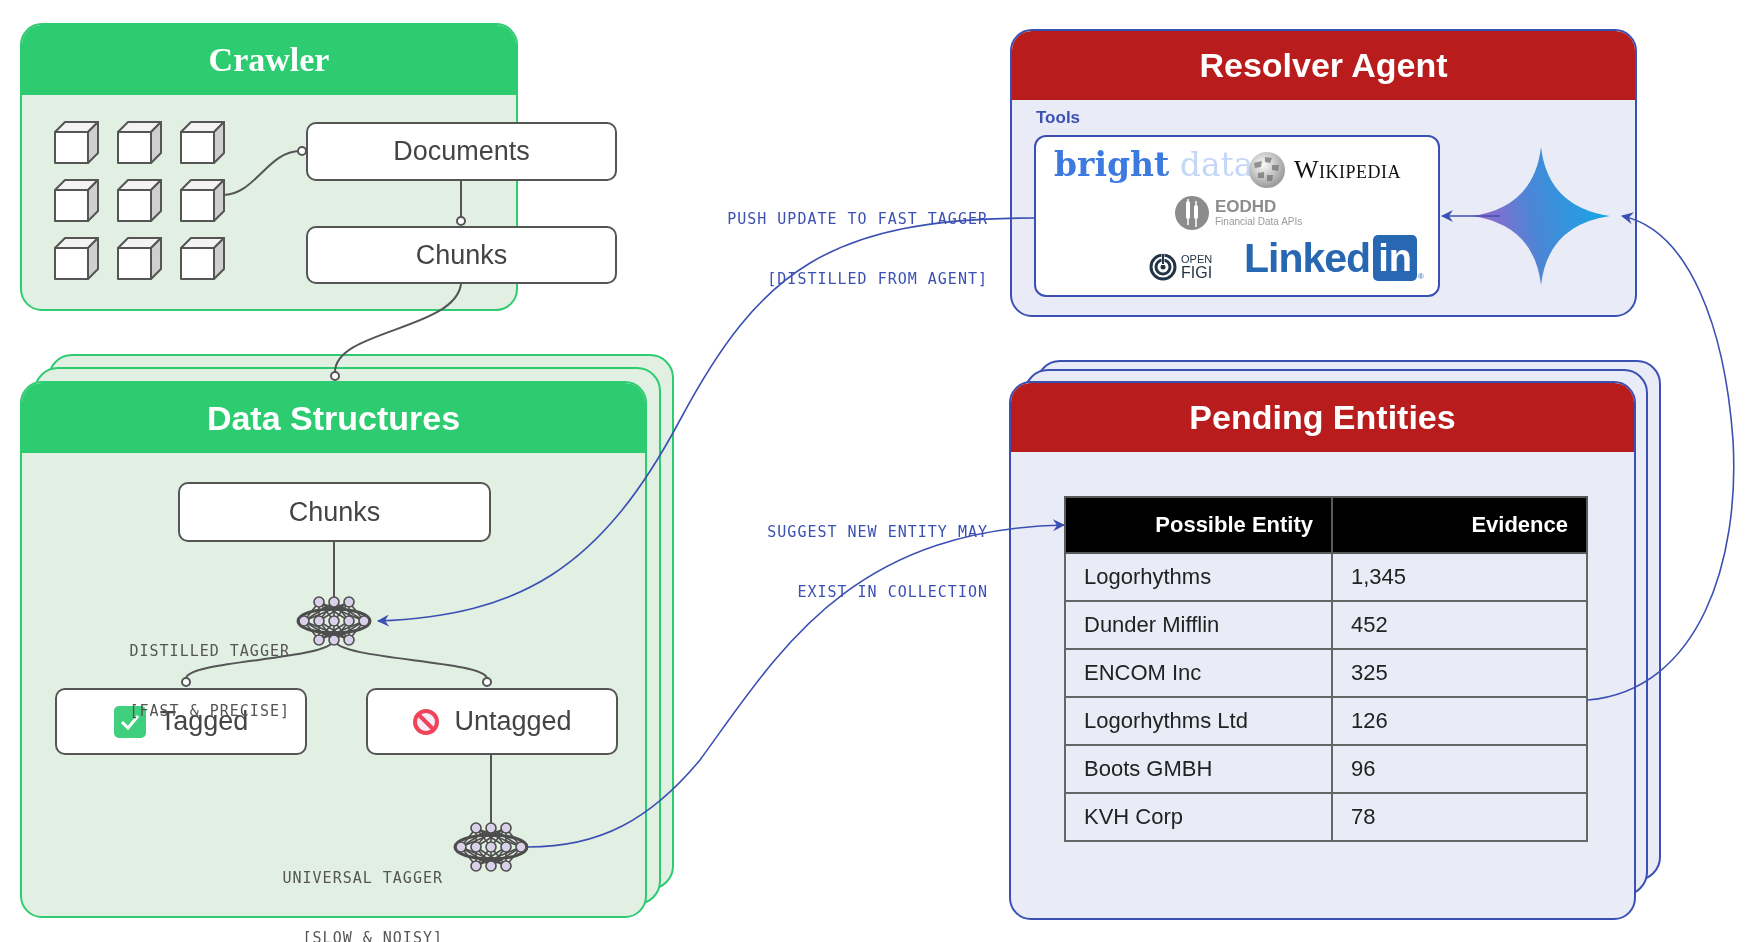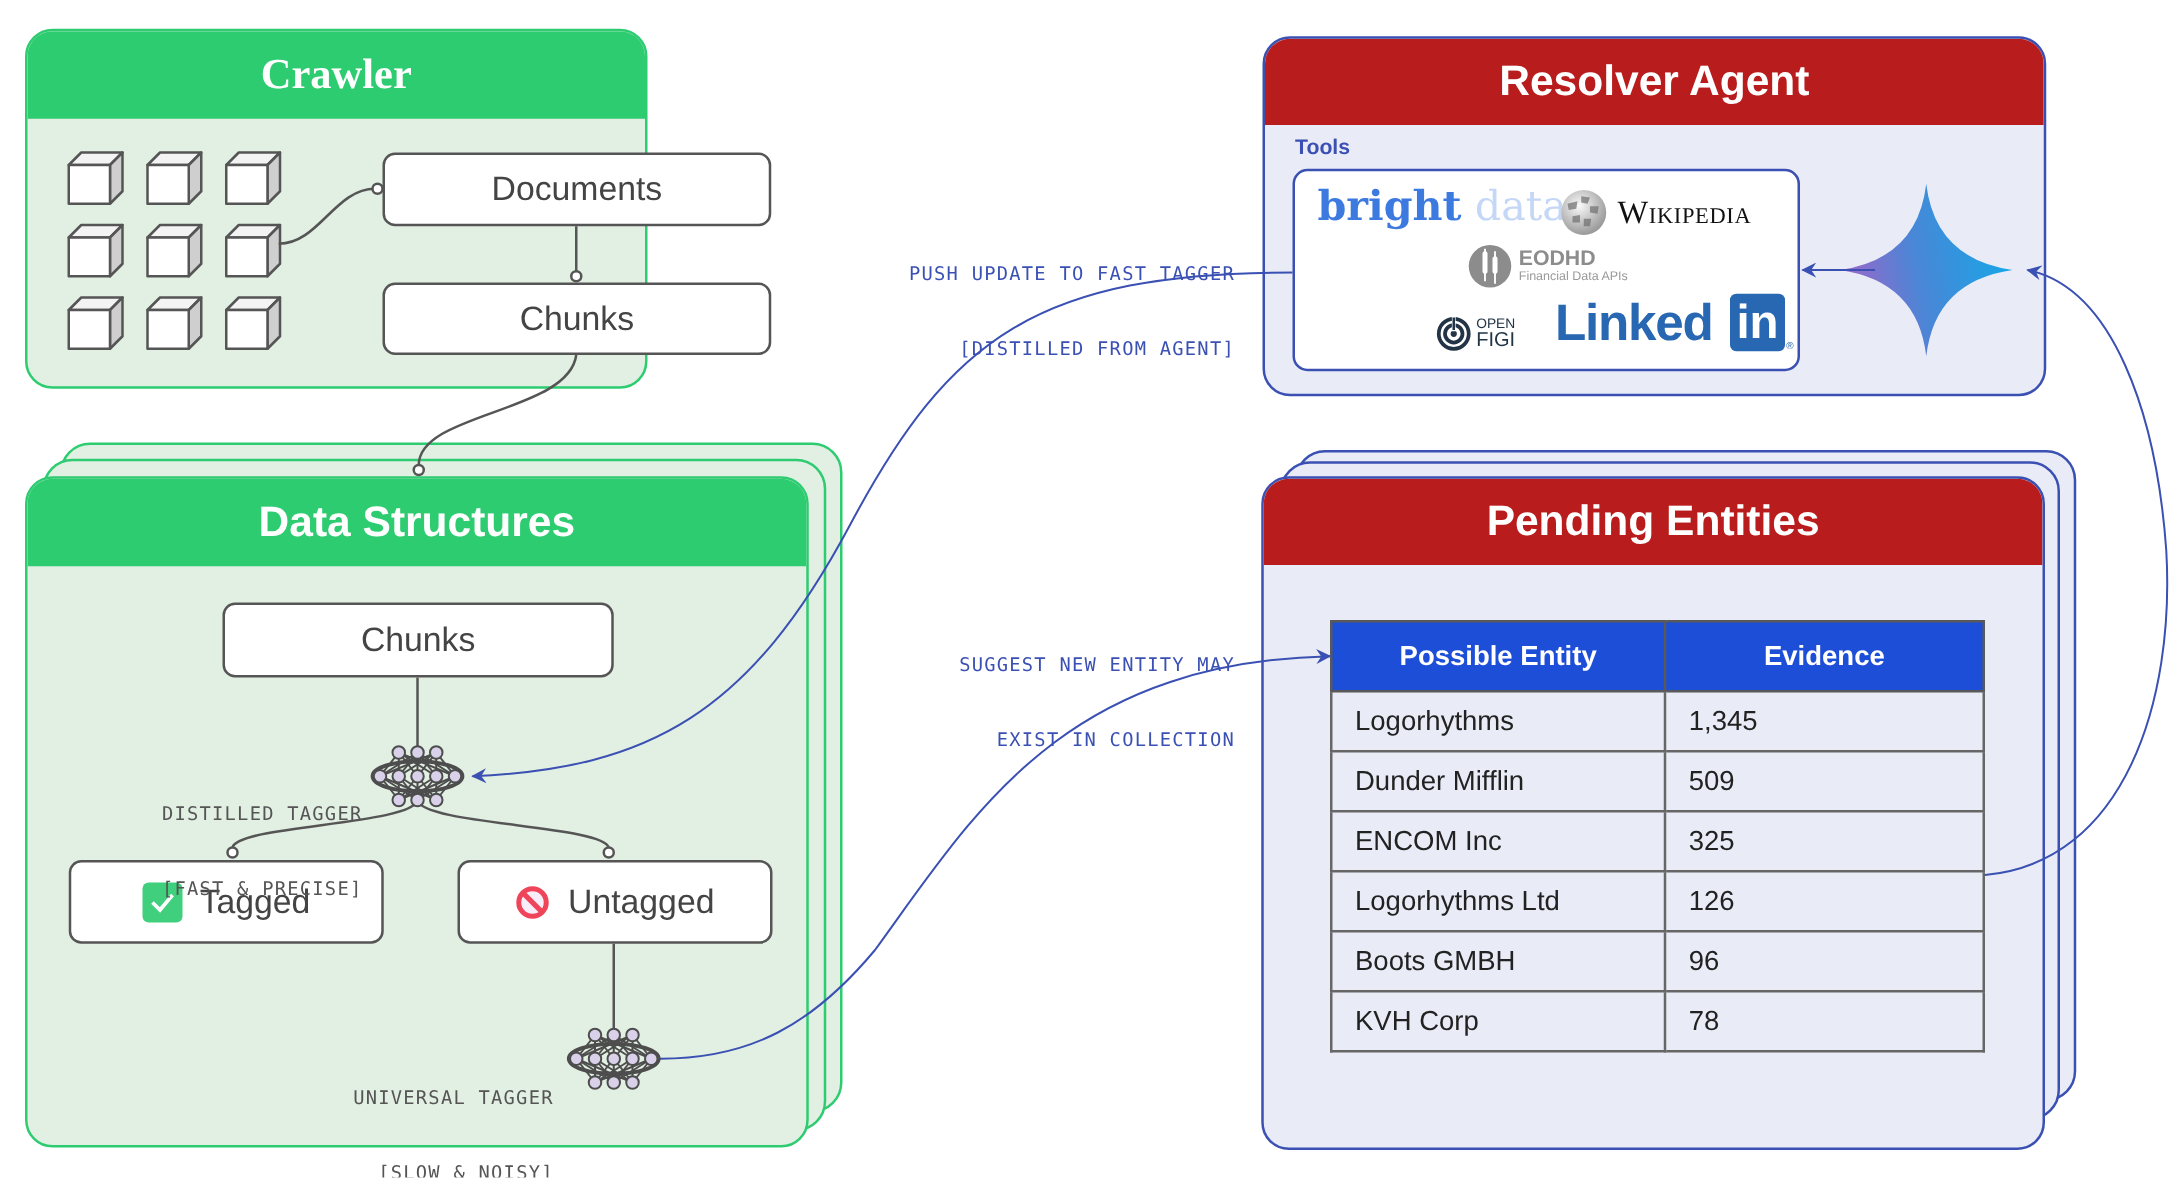--- a/index.html
+++ b/index.html
@@ -20,21 +20,21 @@
           border-radius:10px; display:flex; align-items:center; justify-content:center;
           font-size:27px; color:#444; gap:14px; }
   .mono { position:absolute; font-family:"DejaVu Sans Mono", monospace; font-size:15px;
           letter-spacing:1px; text-align:right; line-height:20px; white-space:pre; }
   .mono.grey { color:#555; }
   .mono.blue { color:#3b50b3; }
   svg.overlay { position:absolute; left:0; top:0; pointer-events:none; }
   .tools-label { position:absolute; color:#3b50b3; font-size:17px; font-weight:bold; }
   .tools-box { position:absolute; box-sizing:border-box; background:#fff; border:2px solid #3b50b3; border-radius:12px; }
   table.ent { position:absolute; border-collapse:collapse; font-size:22px; color:#222; }
-  table.ent th { background:#1d4ed8; color:#fff; text-align:center; font-weight:bold; padding:0 18px; height:54px; border:2px solid #595959; }
+  table.ent th { background:#000000; color:#fff; text-align:right; font-weight:bold; padding:0 18px; height:54px; border:2px solid #595959; }
   table.ent td { border:2px solid #666; padding:0 18px; height:46px; background:#e9ecf6; }
 </style>
 </head>
 <body>
 
 <div class="panel green" style="left:20px; top:23px; width:498px; height:288px;font-family:Liberation Serif, serif;">
   <div class="hdr" style="height:70px;">Crawler</div>
 </div>
 <div class="abs" style="left:0; top:0;">
   <svg width="260" height="300" style="position:absolute; left:0; top:0;" id="cubes">
@@ -184,21 +184,21 @@
       <line x1="15" y1="3" x2="15" y2="13" stroke="#223446" stroke-width="2"></line>
     </svg>
     <div style="color:#223446; line-height:13px;">
       <div style="font-size:11px;">OPEN</div>
       <div style="font-size:16px;">FIGI</div>
     </div>
   </div>
 
   <div class="abs" style="left:208px; top:98px; display:flex; align-items:flex-end; white-space:nowrap;justify-content:space-between;">
     <span style="font-weight:bold; font-size:41px; color:#2867b2; letter-spacing:-1px; line-height:46px;">Linked</span>
-    <span style="margin-left:14px; background:#2867b2; color:#fff; font-weight:bold; font-size:38px; border-radius:5px; padding:0 5px; line-height:46px;">in</span>
+    <span style="margin-left:3px; background:#2867b2; color:#fff; font-weight:bold; font-size:38px; border-radius:5px; padding:0 5px; line-height:46px;">in</span>
     <span style="font-size:8px; color:#2867b2; margin-left:1px;">®</span>
   </div>
 </div>
 
 <svg class="abs" style="left:1470px; top:145px;" width="142" height="142" viewBox="0 0 142 142">
   <defs>
     <linearGradient id="starg" x1="0" y1="0.6" x2="1" y2="0.4">
       <stop offset="0" stop-color="#a364c8"></stop>
       <stop offset="0.45" stop-color="#4a86d6"></stop>
       <stop offset="1" stop-color="#14a8e8"></stop>
@@ -219,21 +219,21 @@
       <th>Evidence</th>
     </tr>
   </thead>
   <tbody>
     <tr>
         <td>Logorhythms</td>
         <td>1,345</td>
       </tr>
     <tr>
         <td>Dunder Mifflin</td>
-        <td>509</td>
+        <td>452</td>
       </tr>
     <tr>
         <td>ENCOM Inc</td>
         <td>325</td>
       </tr>
     <tr>
         <td>Logorhythms Ltd</td>
         <td>126</td>
       </tr>
     <tr>

